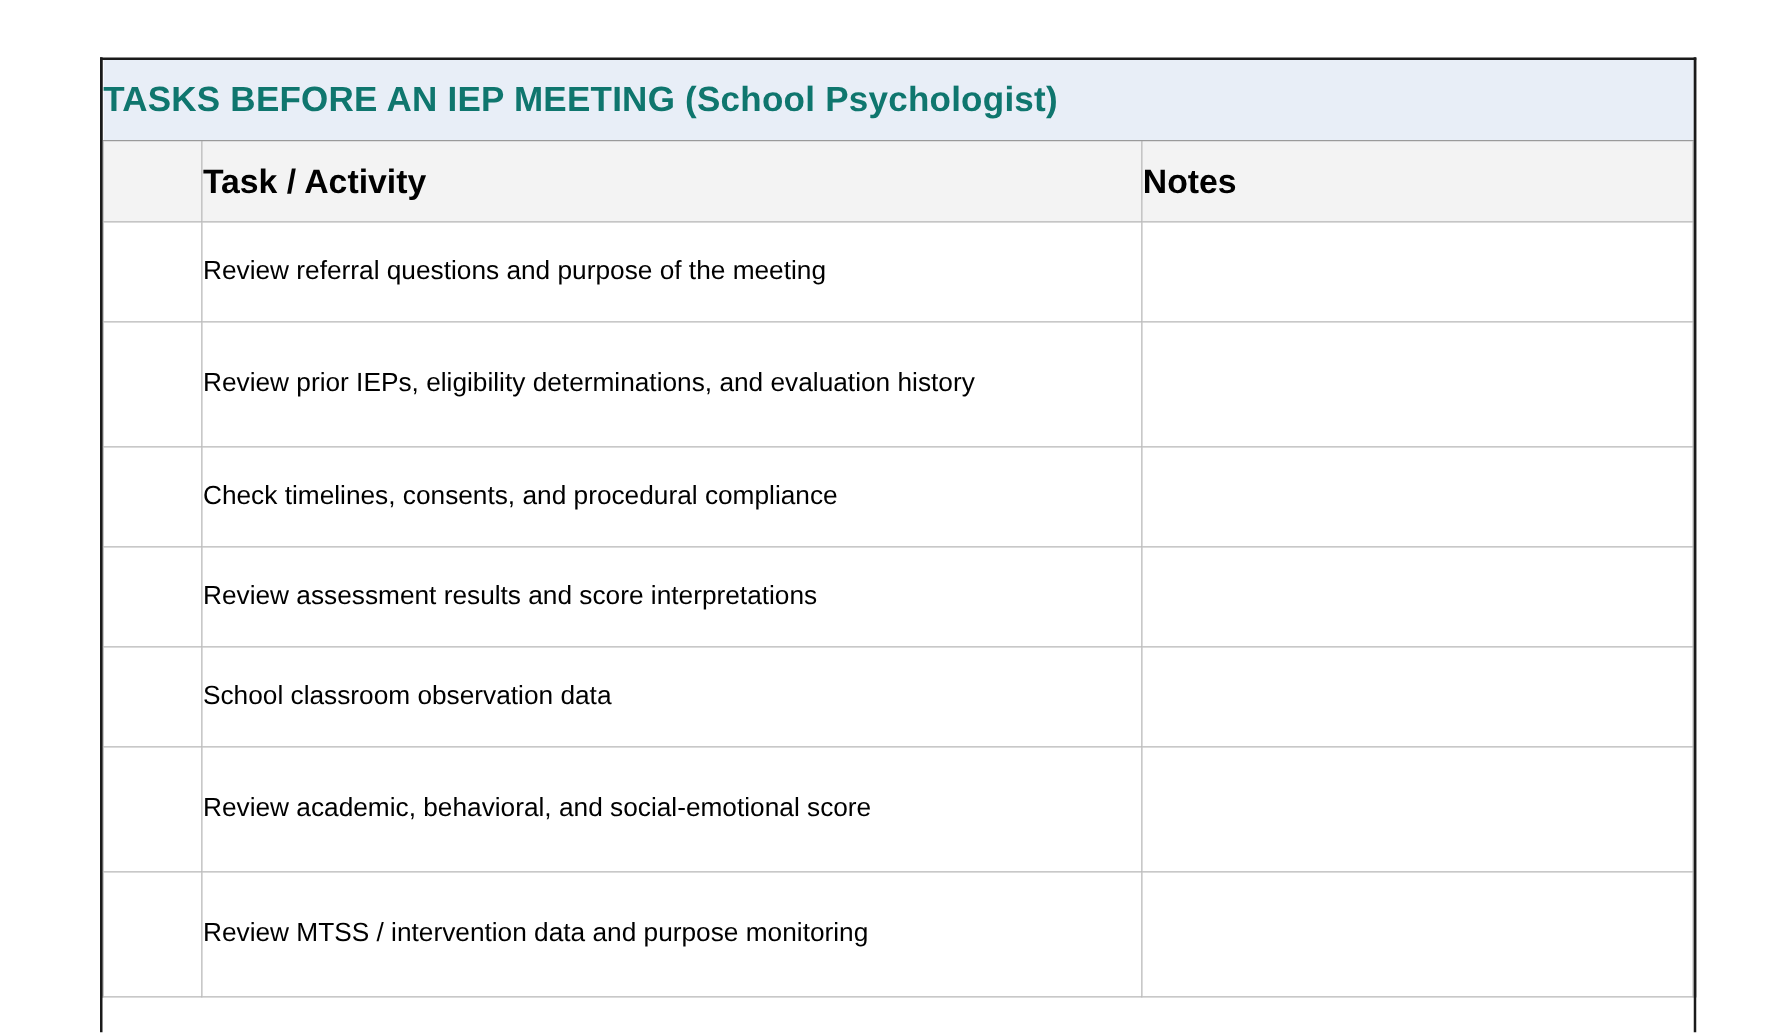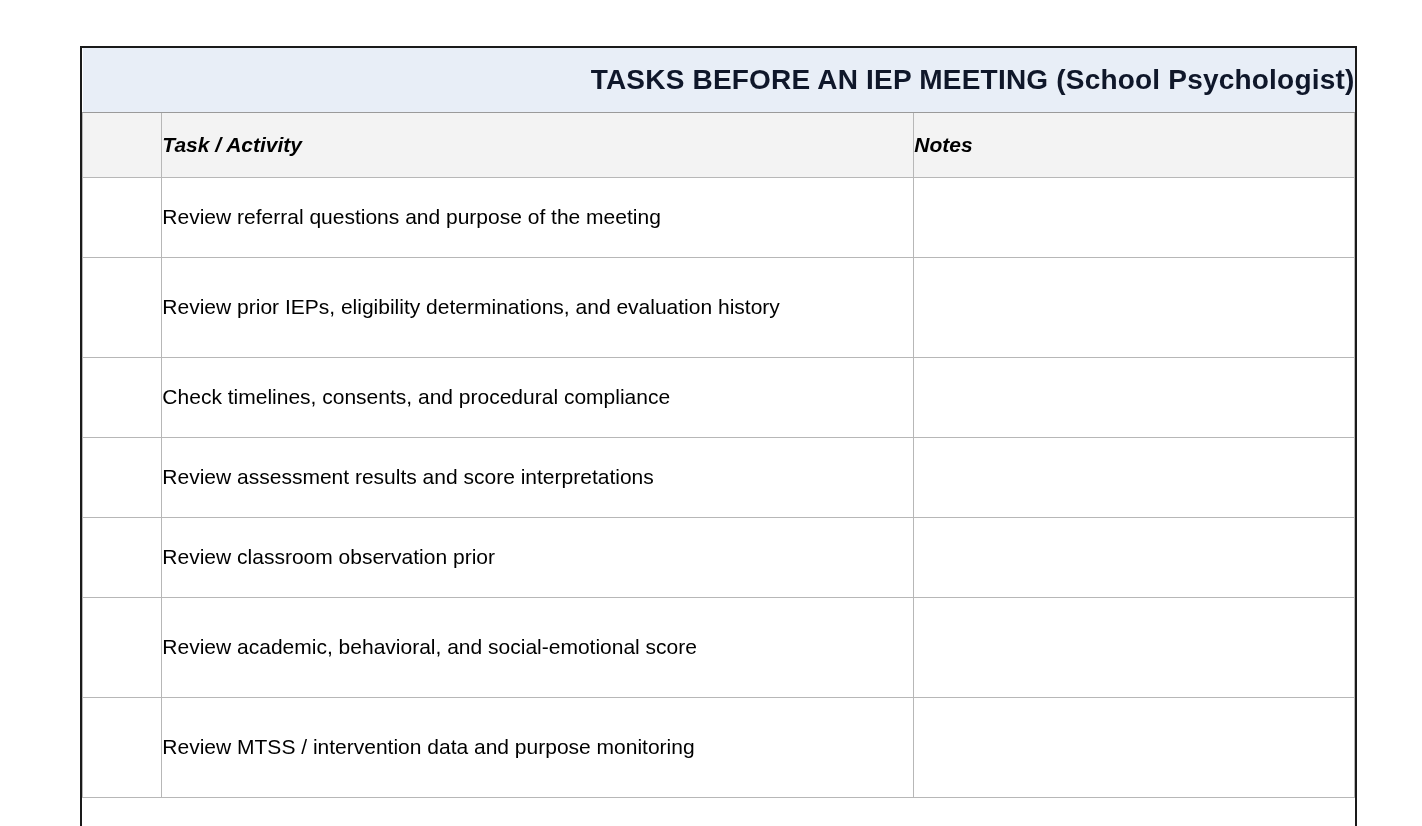--- a/index.html
+++ b/index.html
@@ -38,43 +38,42 @@
 
   table.checklist td,
   table.checklist th {
     border: 1px solid #b7b7b7;
     padding: 0;
     vertical-align: middle;
   }
 
   .title-cell {
     background: #e8eef7;
-    text-align: right;
+    text-align: left;
     font-size: 28px;
     font-weight: bold;
-    color: #0f172a;
+    color: #0f766e;
     letter-spacing: 0.2px;
     height: 64px;
     border-top: none !important;
     border-left: none !important;
     border-right: none !important;
     border-bottom: 1px solid #9a9a9a !important;
     padding: 4px 10px;
     margin-top: 47px;
   }
 
   .header-row th {
     background: #f3f3f3;
     height: 64px;
-    font-size: 21px;
+    font-size: 27px;
     font-weight: bold;
     color: #000000;
     text-align: left;
     padding: 0 20px;
-    font-style: italic;
   }
 
   .col-check {
     width: 76px;
   }
 
   .col-task {
     width: 720px;
   }
 
@@ -168,21 +167,21 @@
         </tr>
 
         <tr class="task-row">
           <td class="check-cell"></td>
           <td class="task-cell">Review assessment results and score interpretations</td>
           <td class="notes-cell"></td>
         </tr>
 
         <tr class="task-row">
           <td class="check-cell"></td>
-          <td class="task-cell">Review classroom observation prior</td>
+          <td class="task-cell">School classroom observation data</td>
           <td class="notes-cell"></td>
         </tr>
 
         <tr class="task-row tall">
           <td class="check-cell"></td>
           <td class="task-cell">Review academic, behavioral, and social-emotional score</td>
           <td class="notes-cell"></td>
         </tr>
 
         <tr class="task-row tall">

